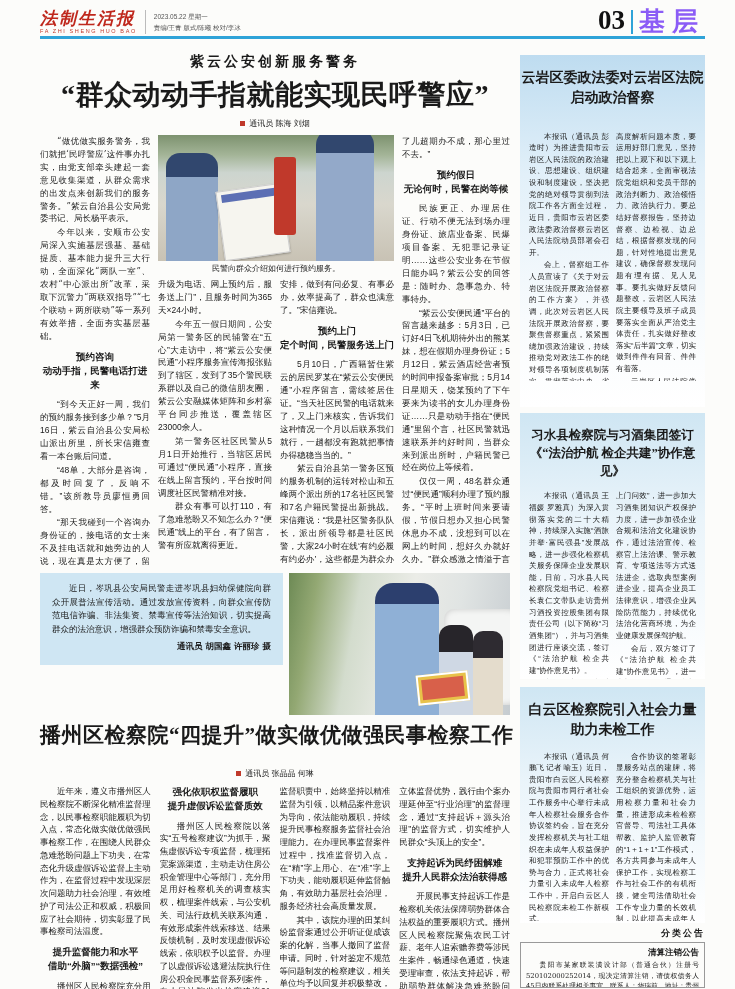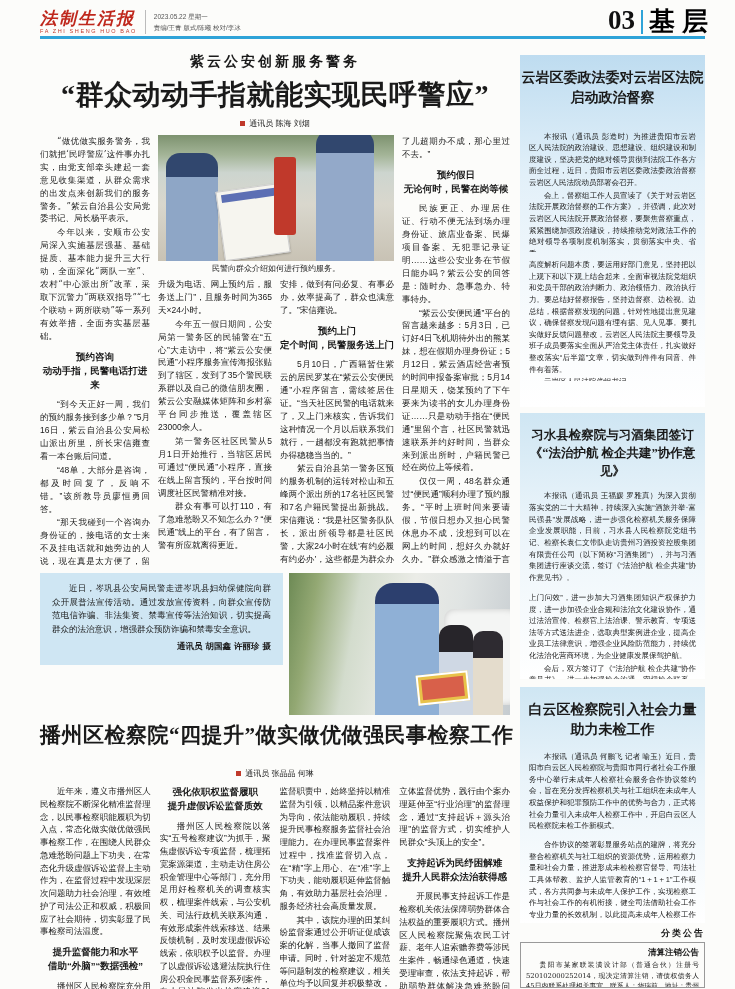--- a/index.html
+++ b/index.html
@@ -3,32 +3,32 @@
 <meta charset="utf-8">
 <title>newspaper</title>
 <style>
   * { margin:0; padding:0; box-sizing:border-box; }
   html,body { background:#e8e8e8; }
   .page { position:relative; width:735px; height:989px; margin:0 auto; background:#fcfcfa;
           overflow:hidden; font-family:"Liberation Sans",sans-serif; color:#1a1a1a; }
 
   
   .masthead { display:flex; align-items:flex-end; justify-content:space-between;
-              padding:6px 20px 2px 40px; height:36px; }
+              padding:6px 30px 2px 40px; height:36px; }
   .mh-left { display:flex; align-items:flex-end; gap:8px; }
   .logo-block { line-height:1; }
   .logo-cn { font-family:"DejaVu Serif",serif; font-style:italic; font-weight:bold;
              font-size:17px; color:#bf271c; letter-spacing:2px; }
   .logo-py { font-size:5.5px; color:#c0392b; letter-spacing:1.6px; margin-top:2px; }
   .mh-div { width:1px; height:24px; background:#bbb; }
   .mh-date { font-size:6.5px; color:#555; line-height:1.7; padding-bottom:1px; }
   .mh-right { display:flex; align-items:flex-end; gap:6px; line-height:1; }
   .page-num { font-family:"Liberation Serif",serif; font-weight:bold; font-size:27px; color:#111; }
   .page-sep { width:2px; height:24px; background:#2fa3d8; }
-  .section-title { font-weight:900; font-size:26px; letter-spacing:7px; color:#000000; }
+  .section-title { font-weight:900; font-size:26px; letter-spacing:7px; color:#8b5cf6; }
   .masthead-rule { height:3px; background:#2fa3d8; margin:0 30px 0 40px; }
 
   
   .content { display:flex; gap:10px; margin:0 30px 0 40px; }
   .main-col { width:470px; }
   .side-col { width:185px; }
 
   
   .kicker { text-align:center; font-size:14px; font-weight:700; letter-spacing:3px; margin-top:14px; }
   .headline { text-align:center; font-family:"Liberation Serif",serif; font-weight:900;
@@ -95,21 +95,21 @@
       background:linear-gradient(180deg,#bedcf0 0%,#e2f0f9 34%,#f8fbfd 75%,#ffffff 100%); }
   .side-art.a2 { margin-top:6px; height:266px;
       background:linear-gradient(180deg,#cfe6f3 0%,#eaf4fa 40%,#ffffff 100%); }
   .side-art.a3 { margin-top:8px; height:236px;
       background:linear-gradient(180deg,#cfe6f3 0%,#eaf4fa 40%,#ffffff 100%); }
   .side-title { text-align:center; font-family:"Liberation Serif",serif; font-weight:900;
                 line-height:1.45; padding-top:13px; }
   .a1 .side-title { font-size:14px; }
   .a2 .side-title { font-size:12.5px; }
   .a3 .side-title { font-size:14px; }
-  .side-cols { display:flex; gap:7px; padding:10px 9px 0; text-align:justify; overflow:hidden;flex-direction:column; }
+  .side-cols { display:flex; gap:7px; padding:10px 9px 0; text-align:justify; overflow:hidden; }
   .side-cols > div { flex:1; font-size:7.5px; line-height:1.55; overflow:hidden; }
   .a1 .side-cols { height:272px; padding-top:22px; }
   .a2 .side-cols { height:206px; }
   .a3 .side-cols { height:180px; }
 
   
   .classified { margin-top:4px; }
   .cls-label { text-align:right; font-weight:700; font-size:9px; letter-spacing:2px; margin-bottom:2px; }
   .notice { border:1px solid #999; padding:3px 5px; font-family:"DejaVu Serif",serif;
             font-size:6.8px; line-height:1.55; text-align:justify; height:46px; overflow:hidden; }

